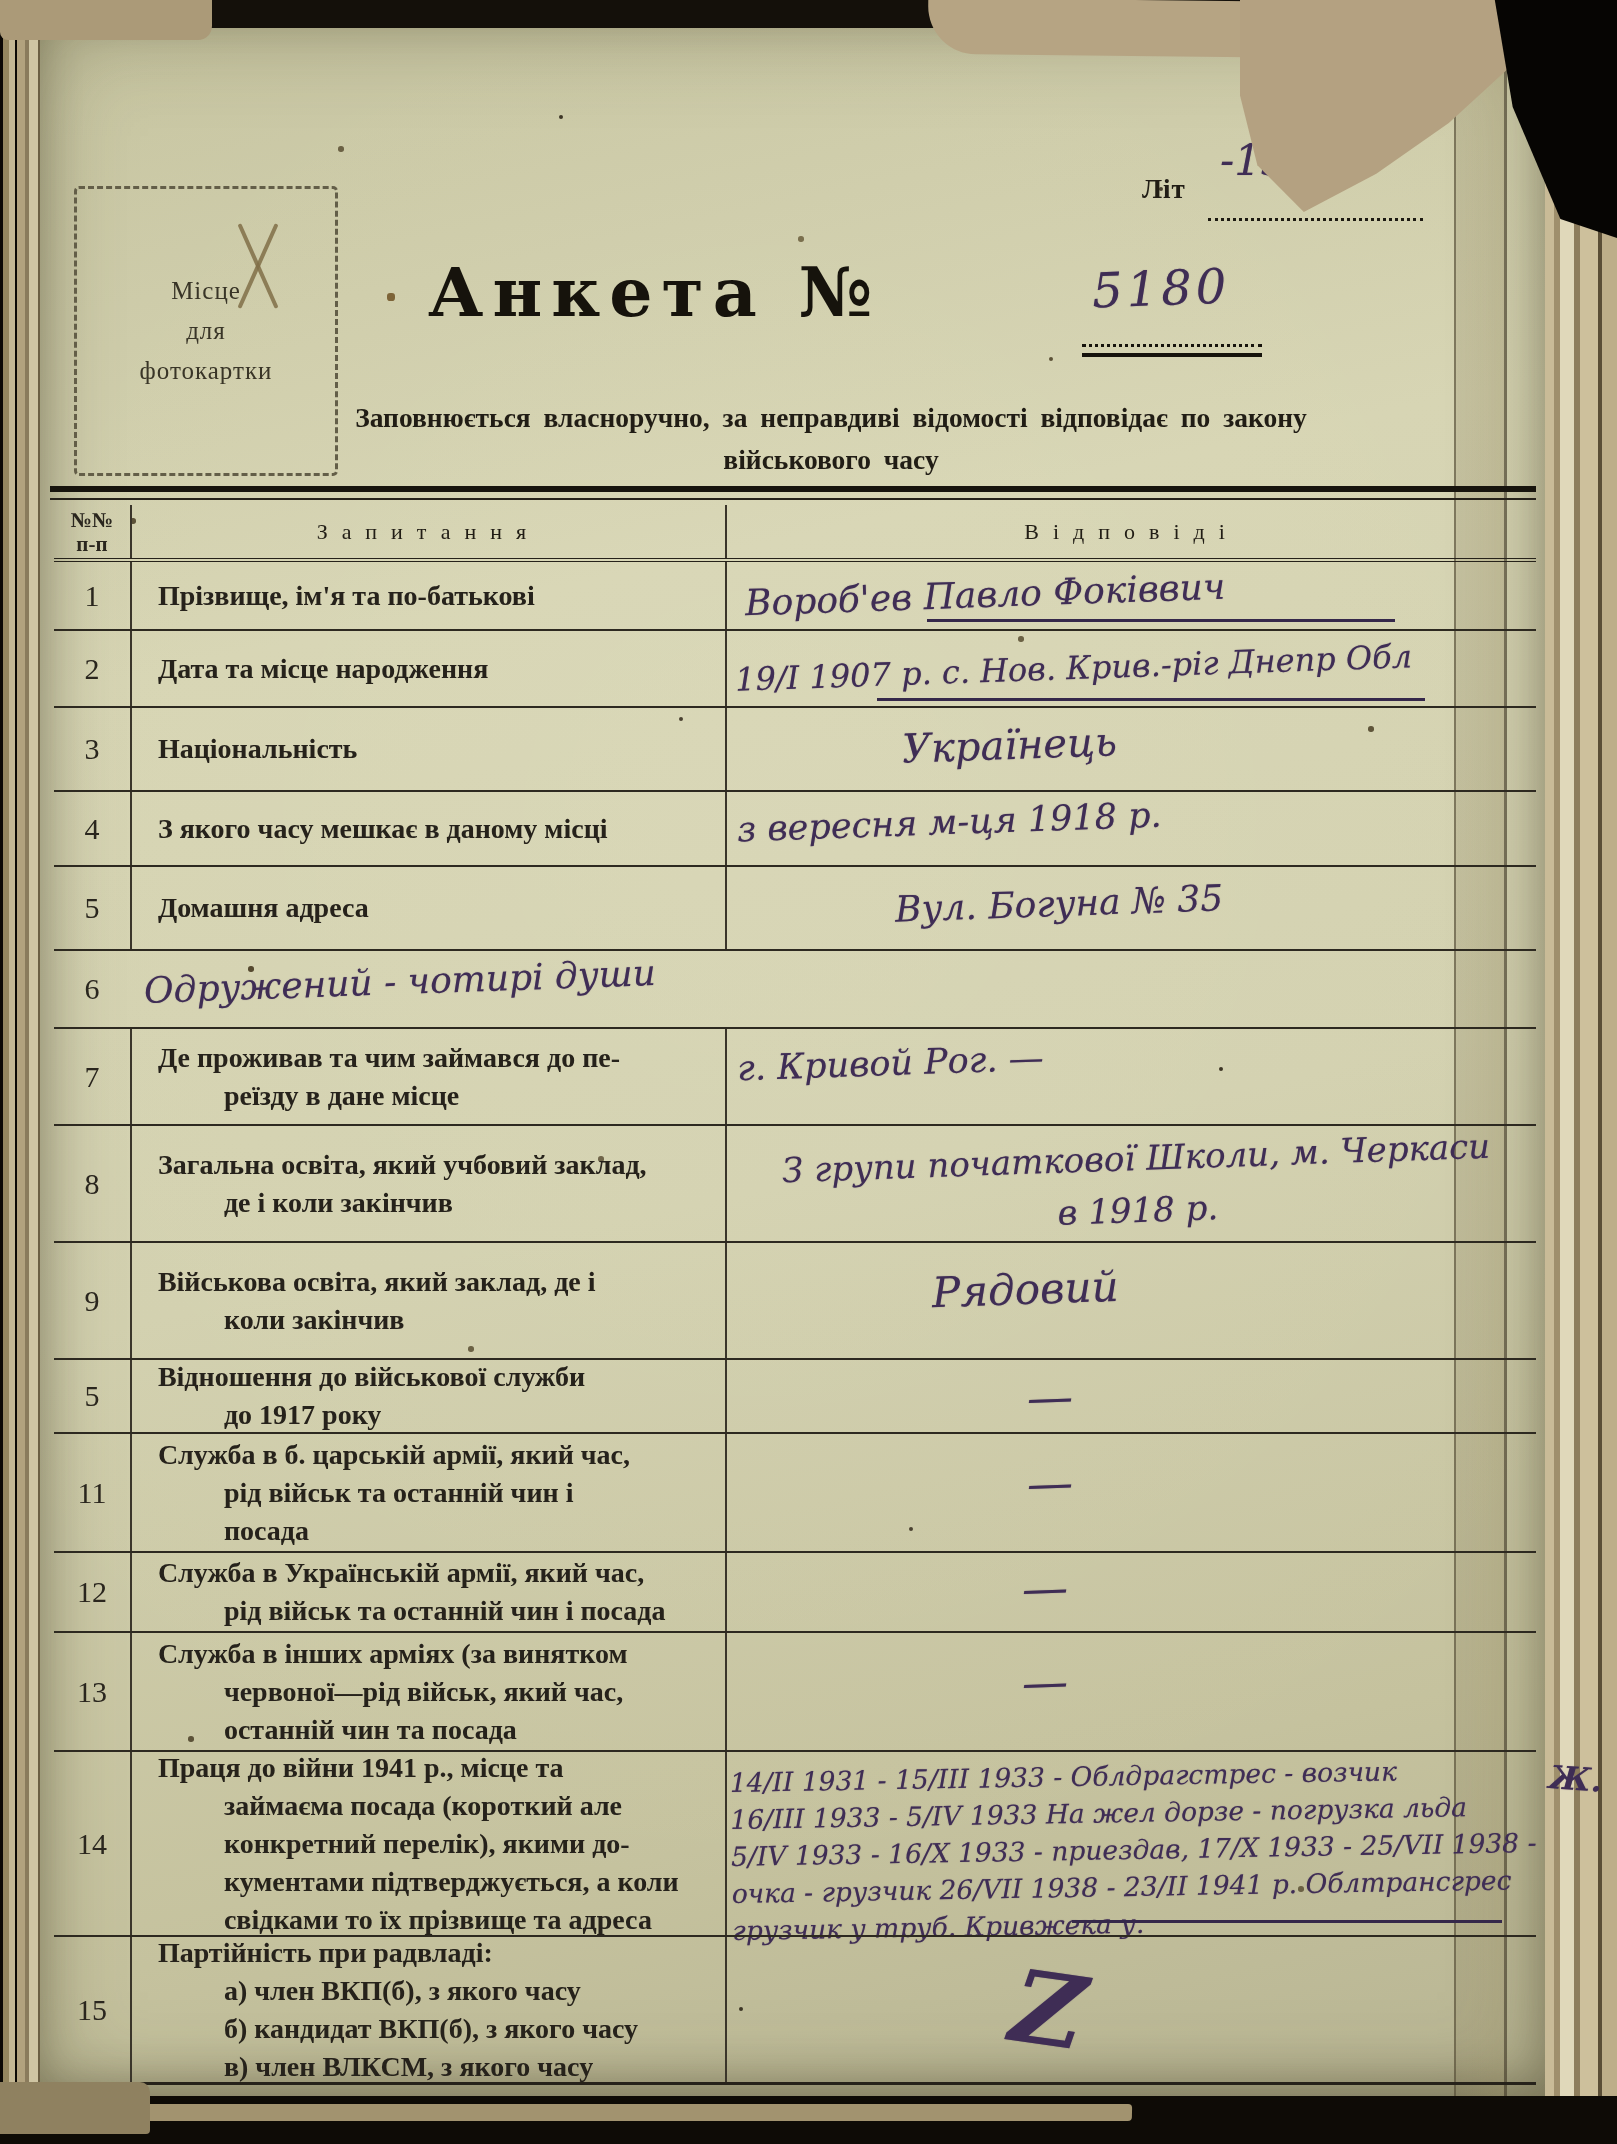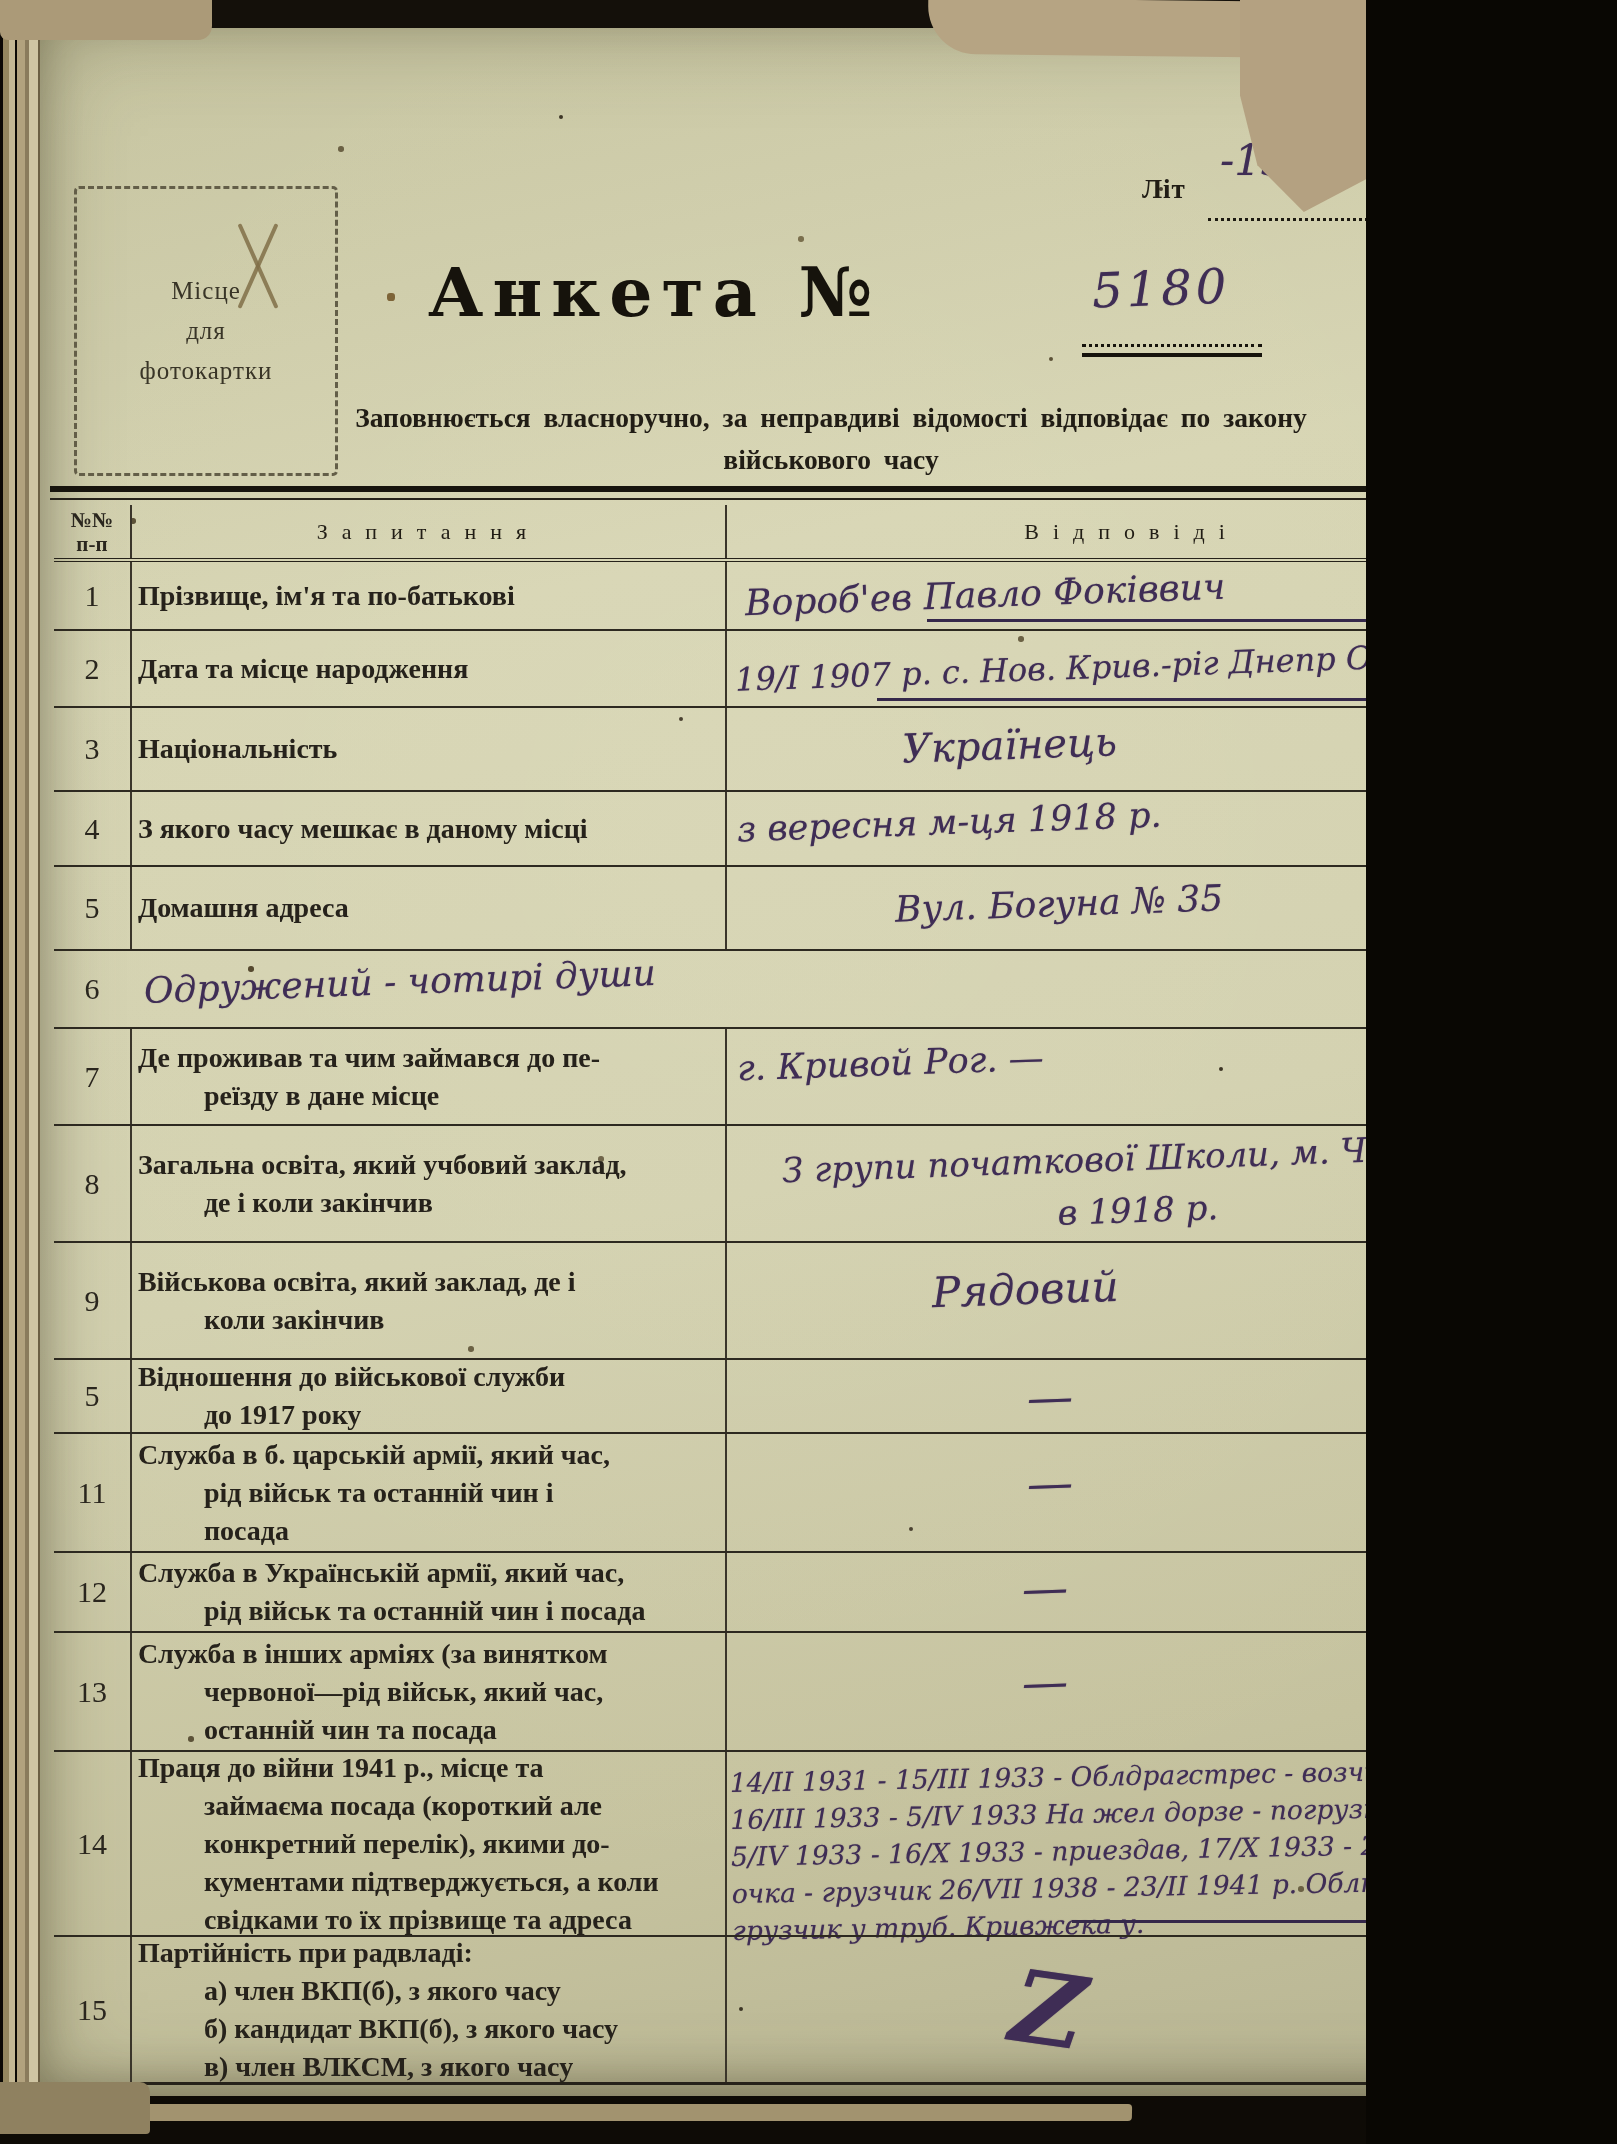--- a/index.html
+++ b/index.html
@@ -1,16 +1,16 @@
 <!DOCTYPE html>
 <html><head>
 <meta charset="utf-8">
 <style>
   html,body{margin:0;padding:0;background:#090703;}
-  .scan{position:relative;width:1366px;height:2144px;background:#0b0804;overflow:hidden;
+  .scan{position:relative;width:1617px;height:2144px;background:#0b0804;overflow:hidden;
         font-family:"Liberation Serif",serif;}
   
   .left-stack{position:absolute;left:0;top:0;width:48px;height:2144px;
     background:repeating-linear-gradient(90deg,#0b0804 0 3px,#94865f 3px 9px,#c3b794 9px 15px,#0b0804 15px 17px,#b2a27e 17px 25px,#8a7b5c 25px 29px,#cfc5a3 29px 38px,#6b5f43 38px 42px,#0b0804 42px 48px);}
   .right-stack{position:absolute;left:1540px;top:0;width:77px;height:2144px;
     background:repeating-linear-gradient(90deg,#3a3222 0 2px,#c9bb97 2px 14px,#9f8f6c 14px 20px,#e0d8ba 20px 34px,#8d7d5c 34px 40px,#cdc09c 40px 58px,#5a4e36 58px 62px,#bdae89 62px 77px);}
   .top-band{position:absolute;left:0;top:0;width:1617px;height:34px;background:#14100a;}
   .torn-a{position:absolute;left:0;top:0;width:212px;height:40px;background:#ab9a78;border-radius:0 0 14px 8px;}
   .torn-b{position:absolute;left:928px;top:0;width:415px;height:56px;background:#b6a483;border-radius:0 0 36px 48px;transform:rotate(.6deg);}
   .torn-c{position:absolute;left:1240px;top:0;width:290px;height:212px;background:#b4a181;
@@ -66,21 +66,21 @@
   .rule-thin{position:absolute;left:10px;top:470px;width:1486px;height:2px;background:#26221a;}
   .tbl{position:absolute;left:14px;top:477px;width:1482px;border-bottom:3px solid #26221a;}
   .row{position:relative;display:flex;border-top:2px solid #2d2920;}
   .row.first{border-top:4px double #26221a;}
   .row.header-row{border-top:none;}
   .c-num{width:76px;display:flex;flex-direction:column;align-items:center;justify-content:center;
     font-size:30px;color:#2a261e;font-weight:400;}
   .c-q{width:594px;border-left:2px solid #3a352a;border-right:2px solid #3a352a;
     display:flex;align-items:center;position:relative;}
   .c-a{width:810px;position:relative;}
-  .q{padding:6px 8px 6px 72px;text-indent:-66px;font-size:28px;font-weight:700;
+  .q{padding:6px 8px 6px 92px;text-indent:-66px;font-size:28px;font-weight:700;
     color:#26221b;line-height:38px;}
   .header-row .c-num{font-size:21px;font-weight:700;line-height:24px;}
   .hdr{display:flex;align-items:center;justify-content:center;font-size:22px;font-weight:400;
     color:#211d15;letter-spacing:14px;}
   
   .hw{font-family:"DejaVu Serif",serif;font-style:italic;color:#3f2d55;
     text-shadow:0 0 1px rgba(63,45,85,.5);}
   .ans{position:absolute;white-space:nowrap;transform:rotate(-2deg);}
   .uline{position:absolute;height:0;border-bottom:3px solid #35284a;}
   .a1{left:18px;top:12px;font-size:36px;}

